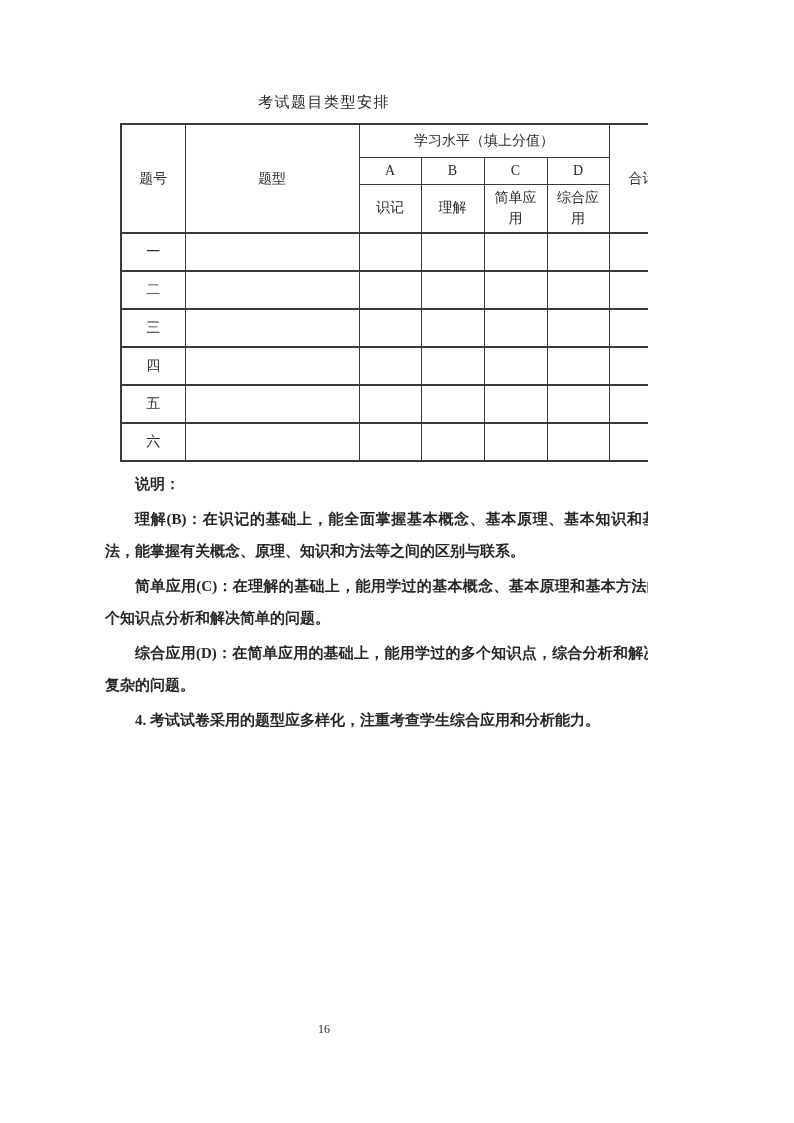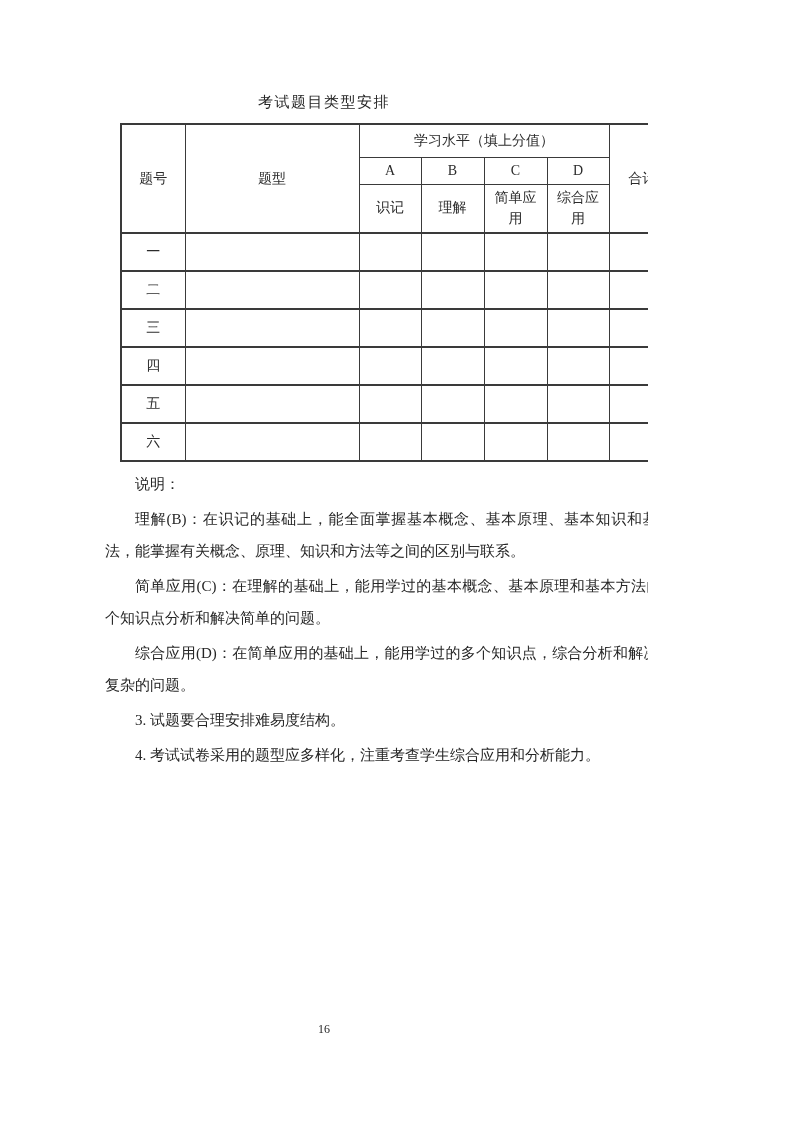--- a/index.html
+++ b/index.html
@@ -53,20 +53,21 @@
   tr.hdr-row2 { height: 27px; }
   tr.hdr-row3 { height: 49px; }
   tbody.body-rows tr { height: 38px; }
   tbody.body-rows td { border-top-width: 2px; }
   .notes {
     position: absolute;
     left: 105px;
     top: 468px;
     width: 584px;
     font-size: 15px;
+    font-weight: bold;
   }
   .notes p {
     margin: 0 0 3px 0;
     line-height: 32px;
     text-indent: 2em;
     text-align: justify;
     color: #262626;
   }
   .page-number {
     position: absolute;
@@ -171,19 +172,18 @@
           <td></td>
         </tr>
       </tbody>
   </table>
 
   <div class="notes" id="notes">
       <p>说明：</p>
       <p>理解(B)：在识记的基础上，能全面掌握基本概念、基本原理、基本知识和基本方法，能掌握有关概念、原理、知识和方法等之间的区别与联系。</p>
       <p>简单应用(C)：在理解的基础上，能用学过的基本概念、基本原理和基本方法的 1~2 个知识点分析和解决简单的问题。</p>
       <p>综合应用(D)：在简单应用的基础上，能用学过的多个知识点，综合分析和解决比较复杂的问题。</p>
-      <p>3. 试题要合理安排难易度结构。</p>
       <p>4. 考试试卷采用的题型应多样化，注重考查学生综合应用和分析能力。</p>
     </div>
 
   <div class="page-number">16</div>
 
 </div>
 
 </body></html>

